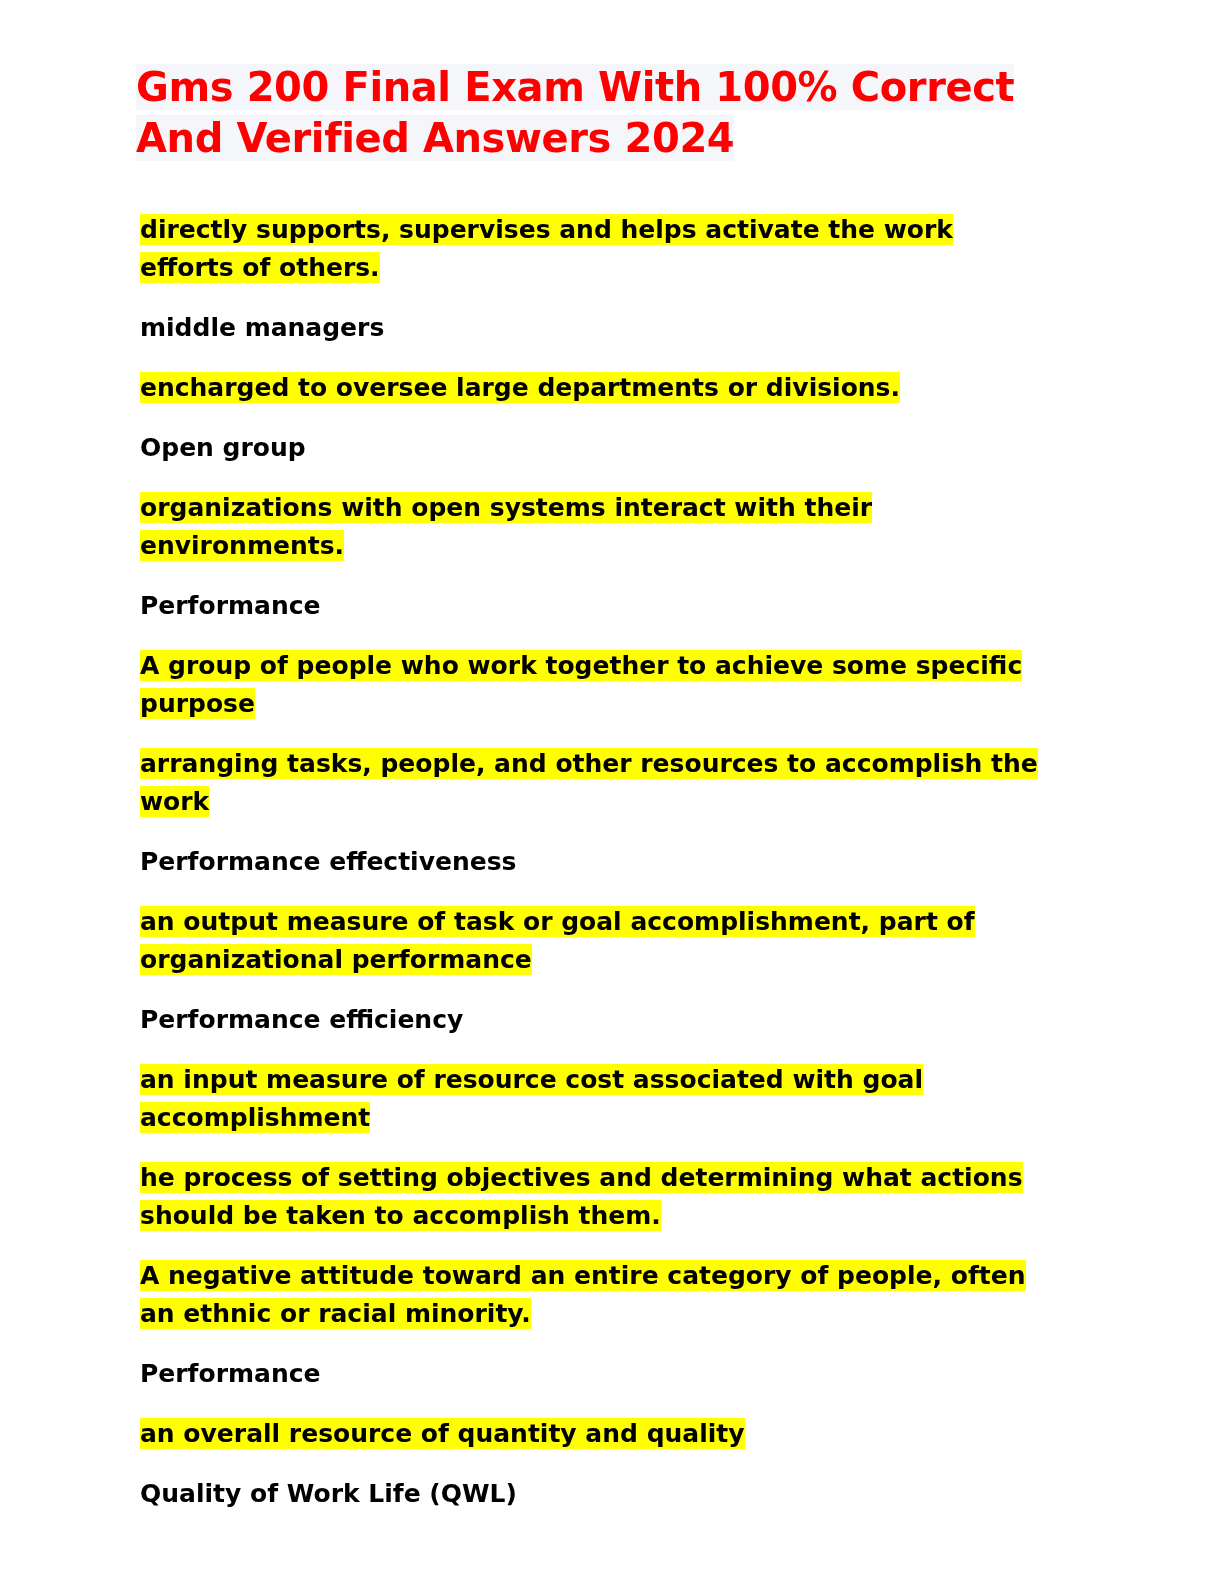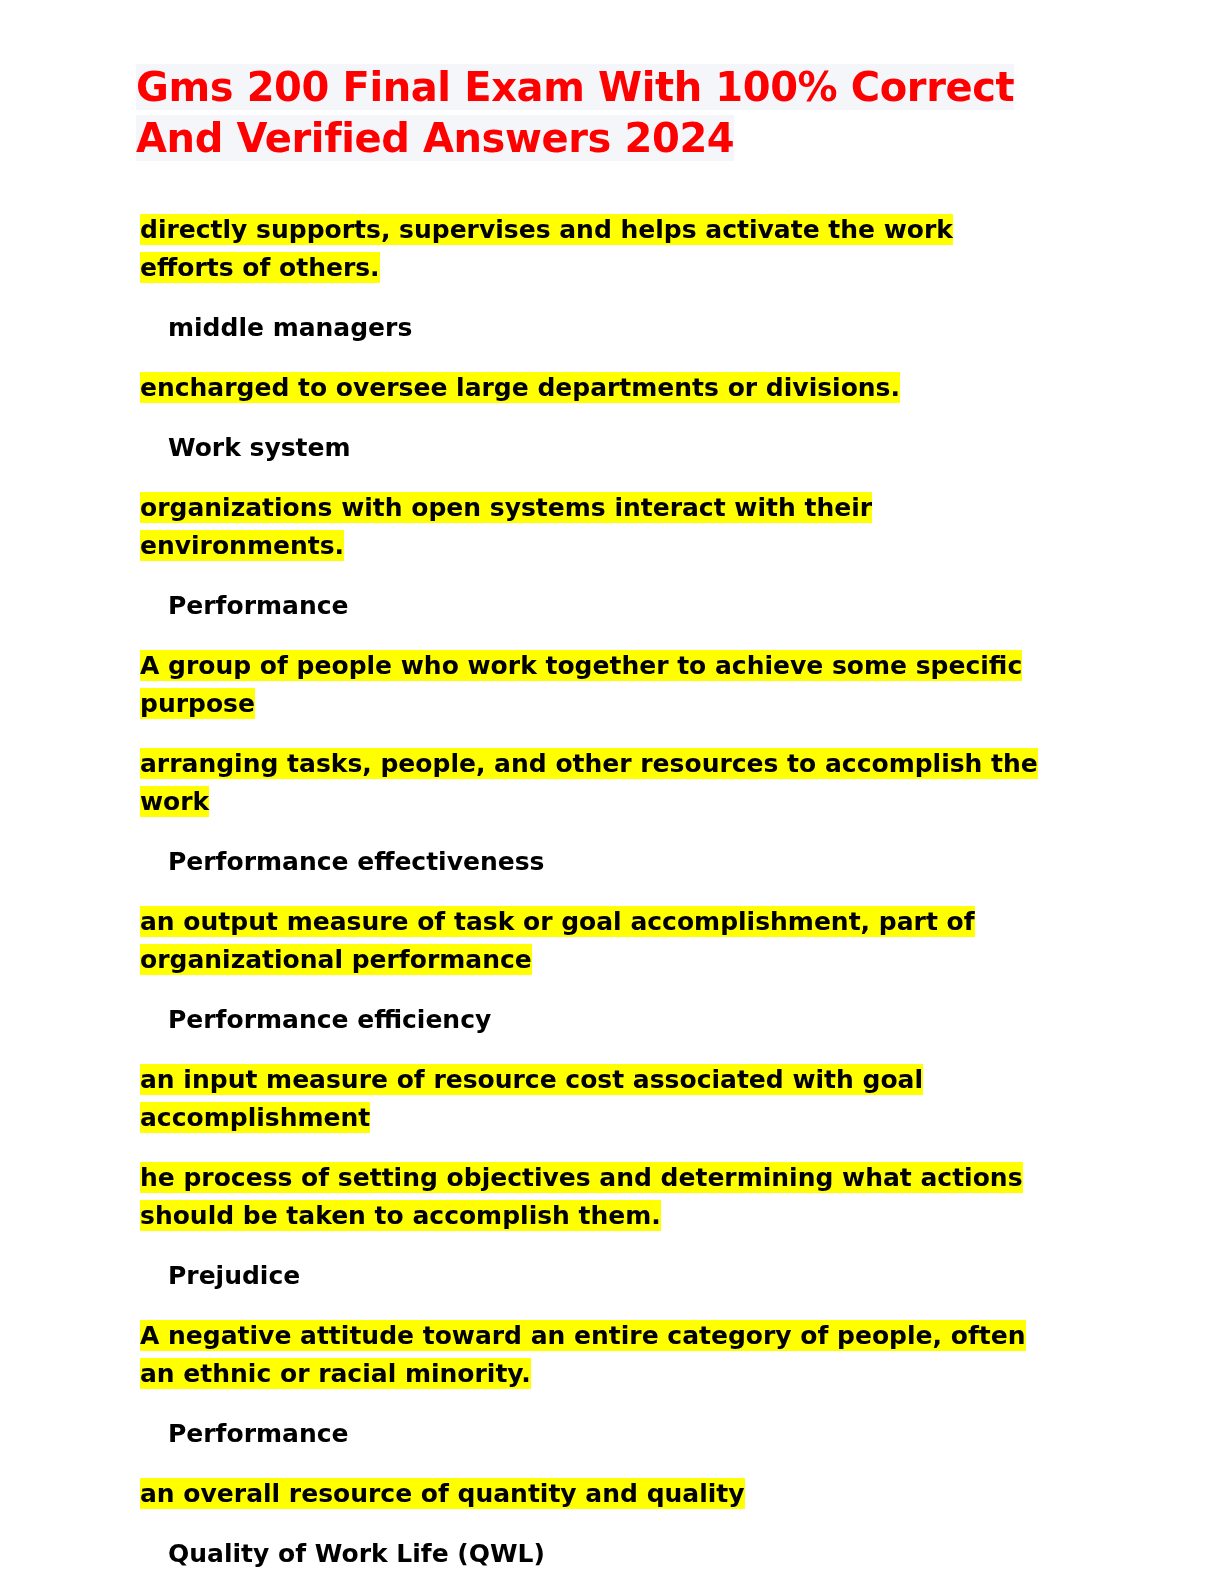--- a/index.html
+++ b/index.html
@@ -65,21 +65,20 @@
     padding: 11px 0 11px 0;
   }
   .definition span.hl {
     background: #ffff00;
     box-decoration-break: clone;
     -webkit-box-decoration-break: clone;
     padding: 1px 0 1px 0;
   }
   .term span.plain {
     background: transparent;
-    margin-left: 28px;
   }
 </style>
 </head>
 <body>
 
 <div class="page">
 
   <div class="title-band">
     <h1 class="doc-title">Gms 200 Final Exam With 100% Correct And Verified Answers 2024</h1>
   </div>
@@ -90,21 +89,21 @@
       <p class="definition"><span class="hl">directly supports, supervises and helps activate the work efforts of others.</span></p>
     </div>
 
     <div class="entry">
       <p class="term"><span class="plain">middle managers</span></p>
       <p class="definition"><span class="hl">encharged to oversee large departments or divisions.</span></p>
     </div>
 
 
     <div class="entry">
-      <p class="term"><span class="plain">Work system</span></p>
+      <p class="term"><span class="plain">Open group</span></p>
       <p class="definition"><span class="hl">organizations with open systems interact with their environments.</span></p>
     </div>
 
     <div class="entry">
       <p class="term"><span class="plain">Performance</span></p>
       <p class="definition"><span class="hl">A group of people who work together to achieve some specific purpose</span></p>
     </div>
 
     <div class="entry">
       <p class="definition"><span class="hl">arranging tasks, people, and other resources to accomplish the work</span></p>
@@ -118,21 +117,20 @@
     <div class="entry">
       <p class="term"><span class="plain">Performance efficiency</span></p>
       <p class="definition"><span class="hl">an input measure of resource cost associated with goal accomplishment</span></p>
     </div>
 
     <div class="entry">
       <p class="definition"><span class="hl">he process of setting objectives and determining what actions should be taken to accomplish them.</span></p>
     </div>
 
     <div class="entry">
-      <p class="term"><span class="plain">Prejudice</span></p>
       <p class="definition"><span class="hl">A negative attitude toward an entire category of people, often an ethnic or racial minority.</span></p>
     </div>
 
     <div class="entry">
       <p class="term"><span class="plain">Performance</span></p>
       <p class="definition"><span class="hl">an overall resource of quantity and quality</span></p>
     </div>
 
     <div class="entry">
       <p class="term"><span class="plain">Quality of Work Life (QWL)</span></p>

